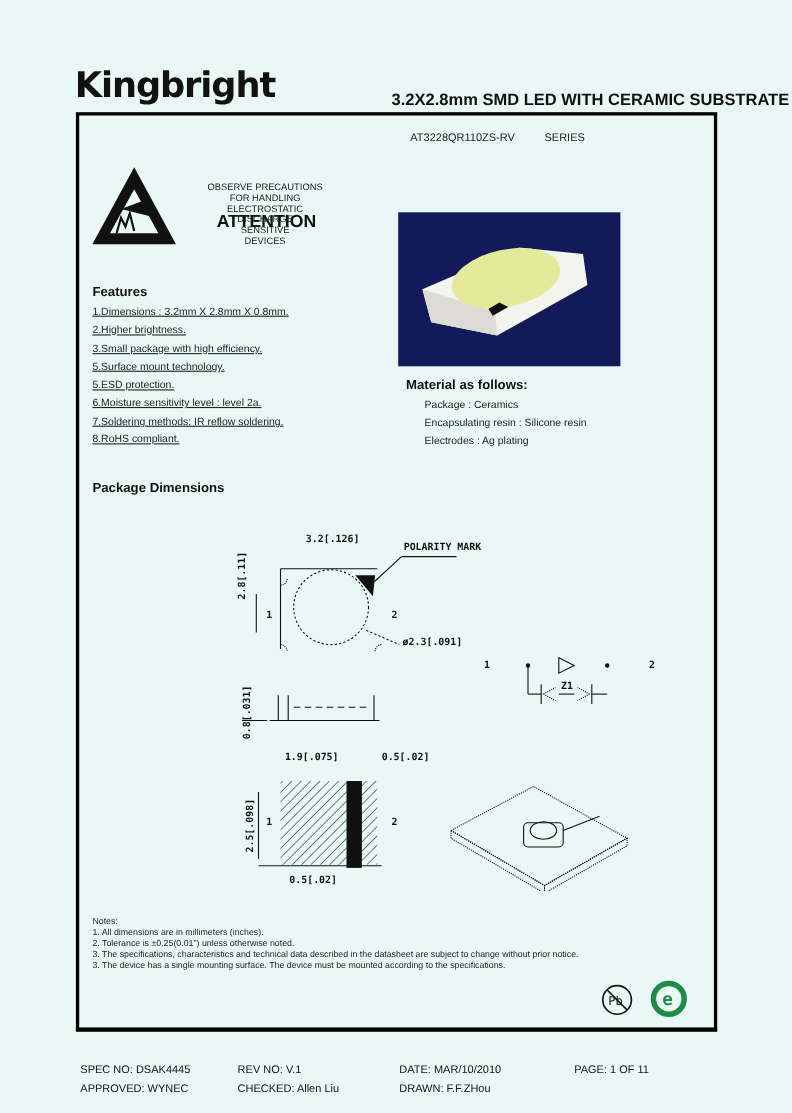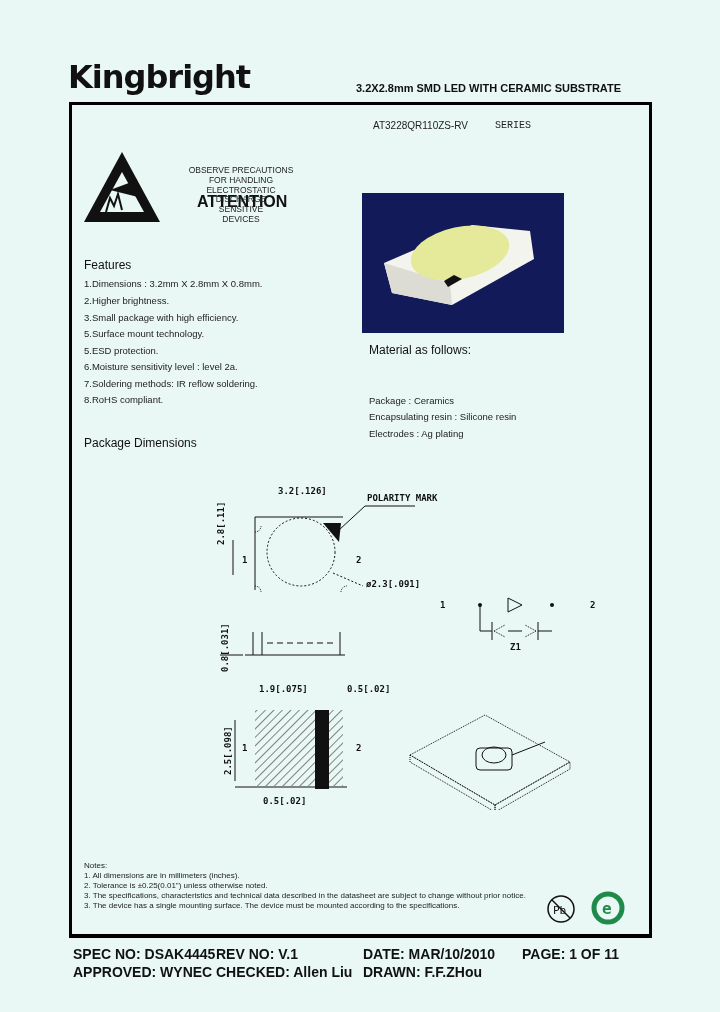--- a/index.html
+++ b/index.html
@@ -6,36 +6,36 @@
     body {
       width: 720px; height: 1012px; position: relative; overflow: hidden;
       background: #e9f8f5;
       font-family: "Liberation Sans", sans-serif; color: #111;
     }
     .abs { position: absolute; }
     .logo {
       left: 68px; top: 58px; font-size: 32px; font-weight: bold; letter-spacing: -1px;
       font-family: "DejaVu Sans", sans-serif; color: #111;
     }
-    .doc-title { left: 356px; top: 82px; font-size: 11px; font-weight: bold; white-space: nowrap; }
+    .doc-title { left: 356px; top: 82px; font-size: 15px; font-weight: bold; white-space: nowrap; }
     .frame {
       left: 69px; top: 102px; width: 577px; height: 829px;
       border: 3px solid #000; background: #e9f8f5;
     }
     .part { left: 373px; top: 120px; font-size: 10px; color: #222; text-align: right; }
-    .series { left: 495px; top: 120px; font-size: 10px; color: #222; font-family: Liberation Mono, monospace; }
+    .series { left: 495px; top: 120px; font-size: 10px; color: #222; }
     .attn-title { left: 197px; top: 153px; font-size: 16px; font-weight: bold; width: 90px; text-align: center; margin-top: 40px; }
     .attn-lines { left: 166px; top: 166px; width: 150px; text-align: center; font-size: 8.5px; line-height: 9.8px; color: #222; }
-    .h-sec { font-size: 12px; font-weight: normal; }
-    .feat { left: 84px; font-size: 9.5px; color: #222; white-space: nowrap; }
-    .mat { left: 369px; font-size: 9.5px; color: #222; white-space: nowrap; margin-top: 32px; }
+    .h-sec { font-size: 12px; font-weight: bold; }
+    .feat { left: 84px; font-size: 9.5px; color: #222; white-space: nowrap; text-decoration: underline; }
+    .mat { left: 386px; font-size: 9.5px; color: #222; white-space: nowrap; }
     .photo { left: 362px; top: 193px; width: 202px; height: 140px; background: #121a5a; overflow: hidden; }
-    .notes { left: 84px; font-size: 8px; color: #222; white-space: nowrap; margin-top: 28px; }
+    .notes { left: 84px; font-size: 8px; color: #222; white-space: nowrap; }
     .footer-line { left: 69px; top: 935px; width: 583px; height: 3px; background: #000; }
-    .foot { font-size: 14px; font-weight: bold; white-space: nowrap; color: #111; }
+    .foot { font-size: 10px; font-weight: normal; white-space: nowrap; color: #111; margin-top: 21px; }
     .dim { font-family: "DejaVu Sans Mono", monospace; font-size: 9px; font-weight: bold; white-space: nowrap; }
     svg text { font-family: "DejaVu Sans Mono", monospace; }
   </style>
 </head>
 <body>
 
 <div class="abs logo">Kingbright</div>
 <div class="abs doc-title">3.2X2.8mm SMD LED WITH CERAMIC SUBSTRATE</div>
 
 <div class="abs frame"></div>
@@ -120,21 +120,21 @@
   <line x1="50" y1="35" x2="50" y2="61" stroke="#111"></line>
   <line x1="50" y1="61" x2="62" y2="61" stroke="#111"></line>
   <line x1="62" y1="52" x2="62" y2="70" stroke="#111"></line>
   <line x1="108" y1="52" x2="108" y2="70" stroke="#111"></line>
   <line x1="108" y1="61" x2="122" y2="61" stroke="#111"></line>
   <line x1="78" y1="61" x2="92" y2="61" stroke="#111"></line>
   <path d="M64,61 L75,55 M64,61 L75,67 M106,61 L95,55 M106,61 L95,67" stroke="#111" stroke-dasharray="1,1"></path>
 </svg>
 <div class="abs dim" style="left:440px;top:600px">1</div>
 <div class="abs dim" style="left:590px;top:600px">2</div>
-<div class="abs dim" style="left:510px;top:642px">Z1</div>
+<div class="abs dim" style="left:510px;top:619px">Z1</div>
 
 <svg class="abs" style="left:215px;top:675px" width="180" height="145">
   <defs>
     <pattern id="hatch" width="6" height="6" patternUnits="userSpaceOnUse" patternTransform="rotate(45)">
       <line x1="0" y1="0" x2="0" y2="6" stroke="#111" stroke-width="1"></line>
     </pattern>
   </defs>
   <rect x="40" y="35" width="60" height="76" fill="url(#hatch)"></rect>
   <rect x="100" y="35" width="14" height="79" fill="#111"></rect>
   <rect x="114" y="35" width="14" height="76" fill="url(#hatch)"></rect>

